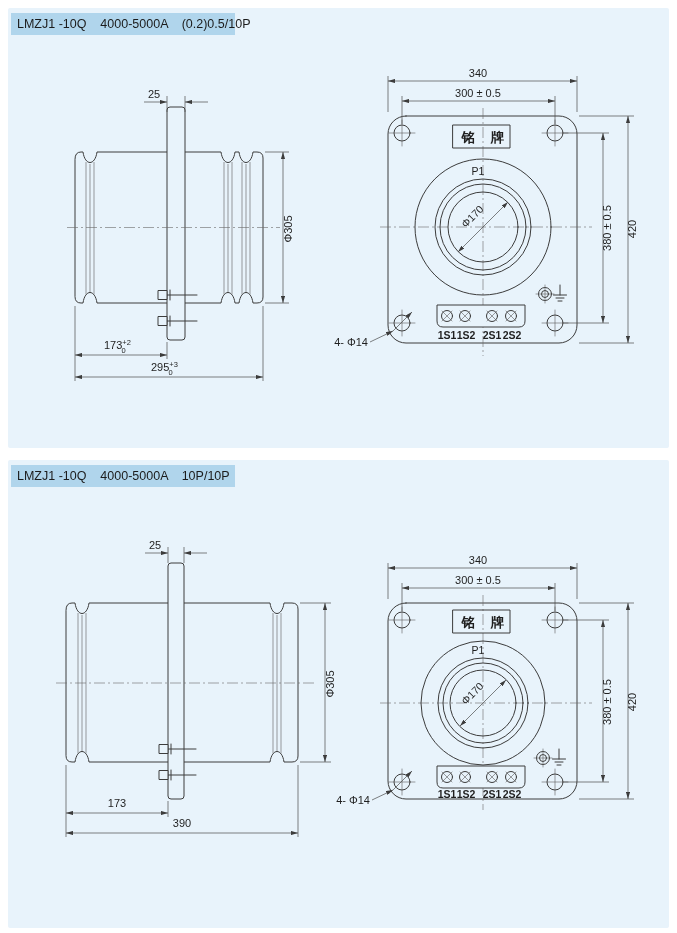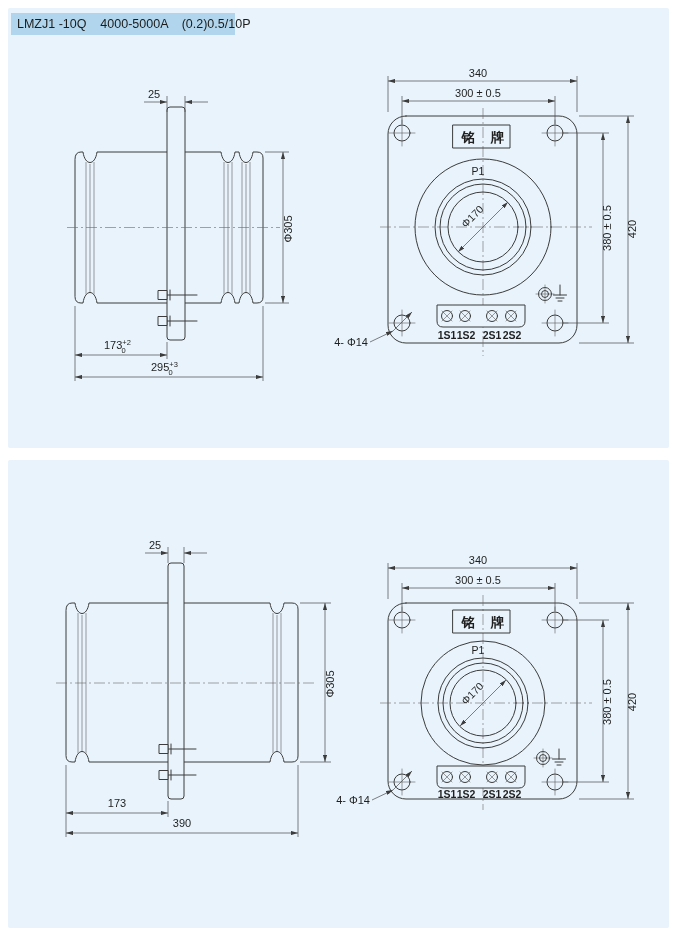--- a/index.html
+++ b/index.html
@@ -200,20 +200,21 @@
       <g class="dim">
         <line x1="362" y1="334" x2="385" y2="323" marker-end="url(#arw1)"></line>
         <line x1="385" y1="323" x2="404" y2="304" marker-end="url(#arw1)"></line>
         <text x="360" y="338" text-anchor="end">4- Φ14</text>
       </g>
     </g>
   </svg>
 </div>
 
 <div class="panel" id="panel2">
+  <div class="hdr">LMZJ1 -10Q    4000-5000A    10P/10P</div>
   <svg width="661" height="468" viewBox="0 0 661 468">
     <defs>
       <marker id="arw2" viewBox="0 0 10 6" refX="10" refY="3" markerWidth="10" markerHeight="6" orient="auto-start-reverse">
         <path d="M0,0 L10,3 L0,6 Z" fill="#3c3c3c"></path>
       </marker>
     </defs>
 
     <g>
       <path class="outline" d="M 58,150 Q 58,143 64,143 L 67,143 C 69,157 79,157 81,143 L 262,143 C 264,157 274,157 276,143 L 284,143 Q 290,143 290,149 L 290,296 Q 290,302 284,302 L 276,302 C 274,288 264,288 262,302 L 81,302 C 79,288 69,288 67,302 L 64,302 Q 58,302 58,296 Z"></path>
       <g class="thin">

